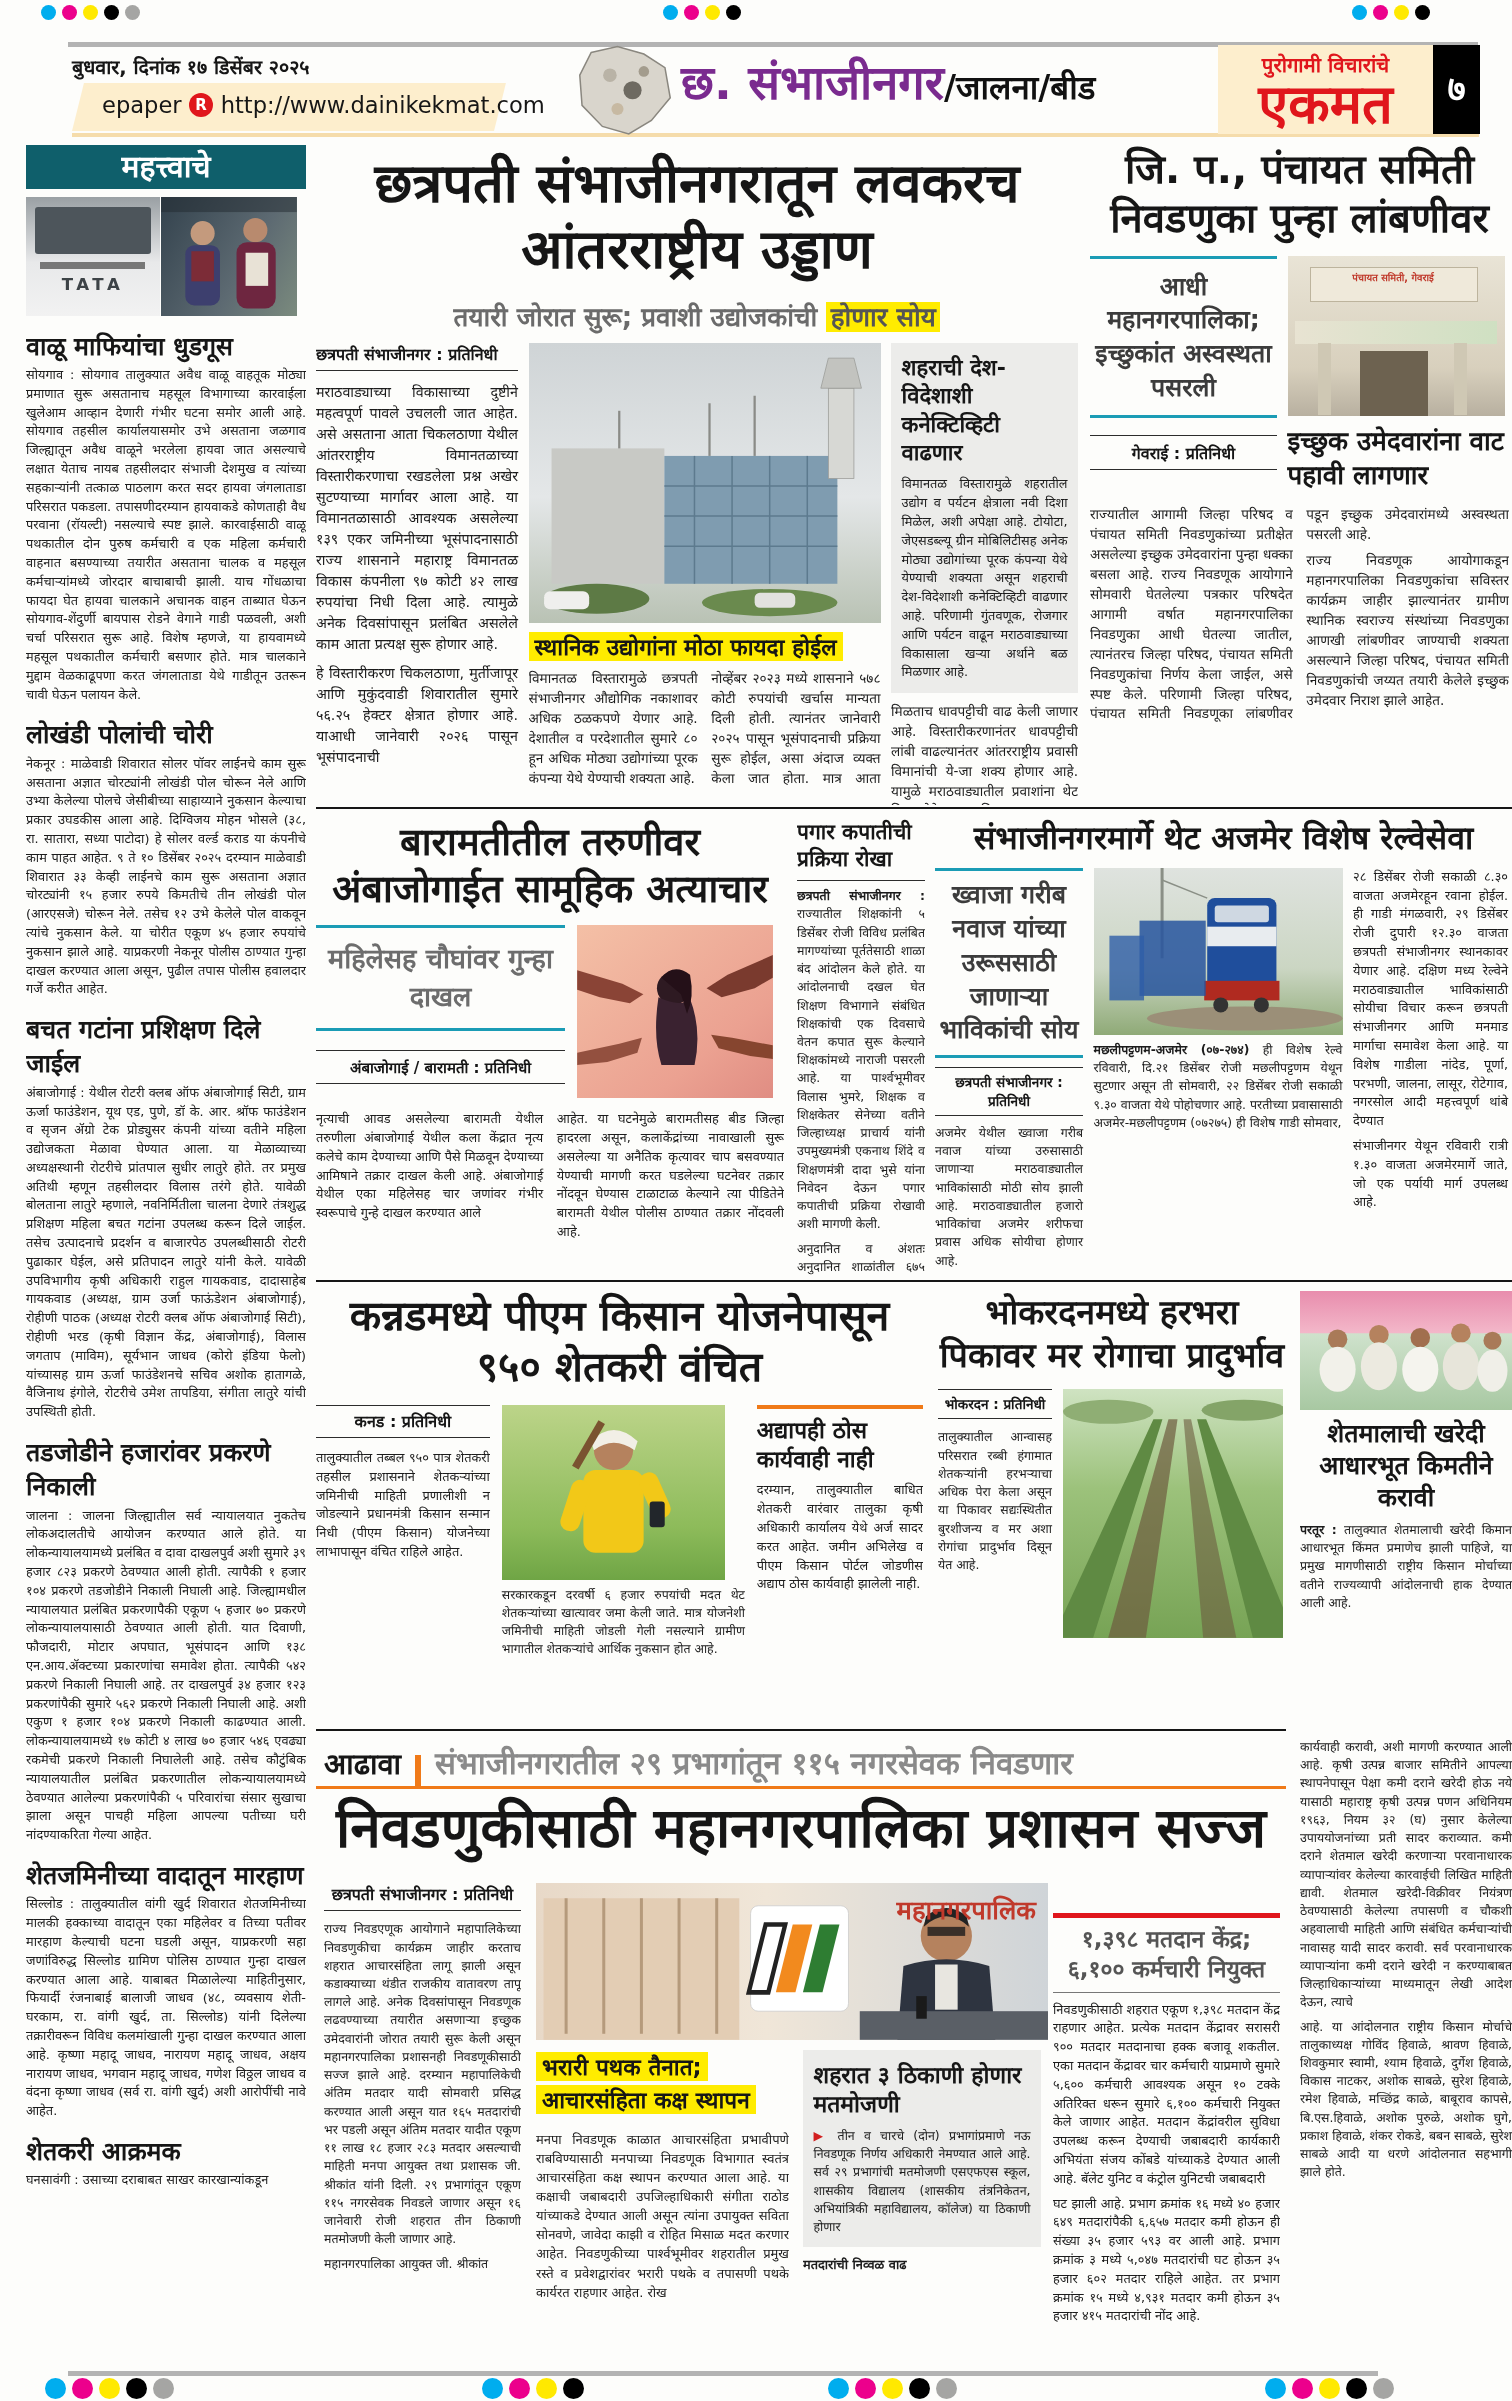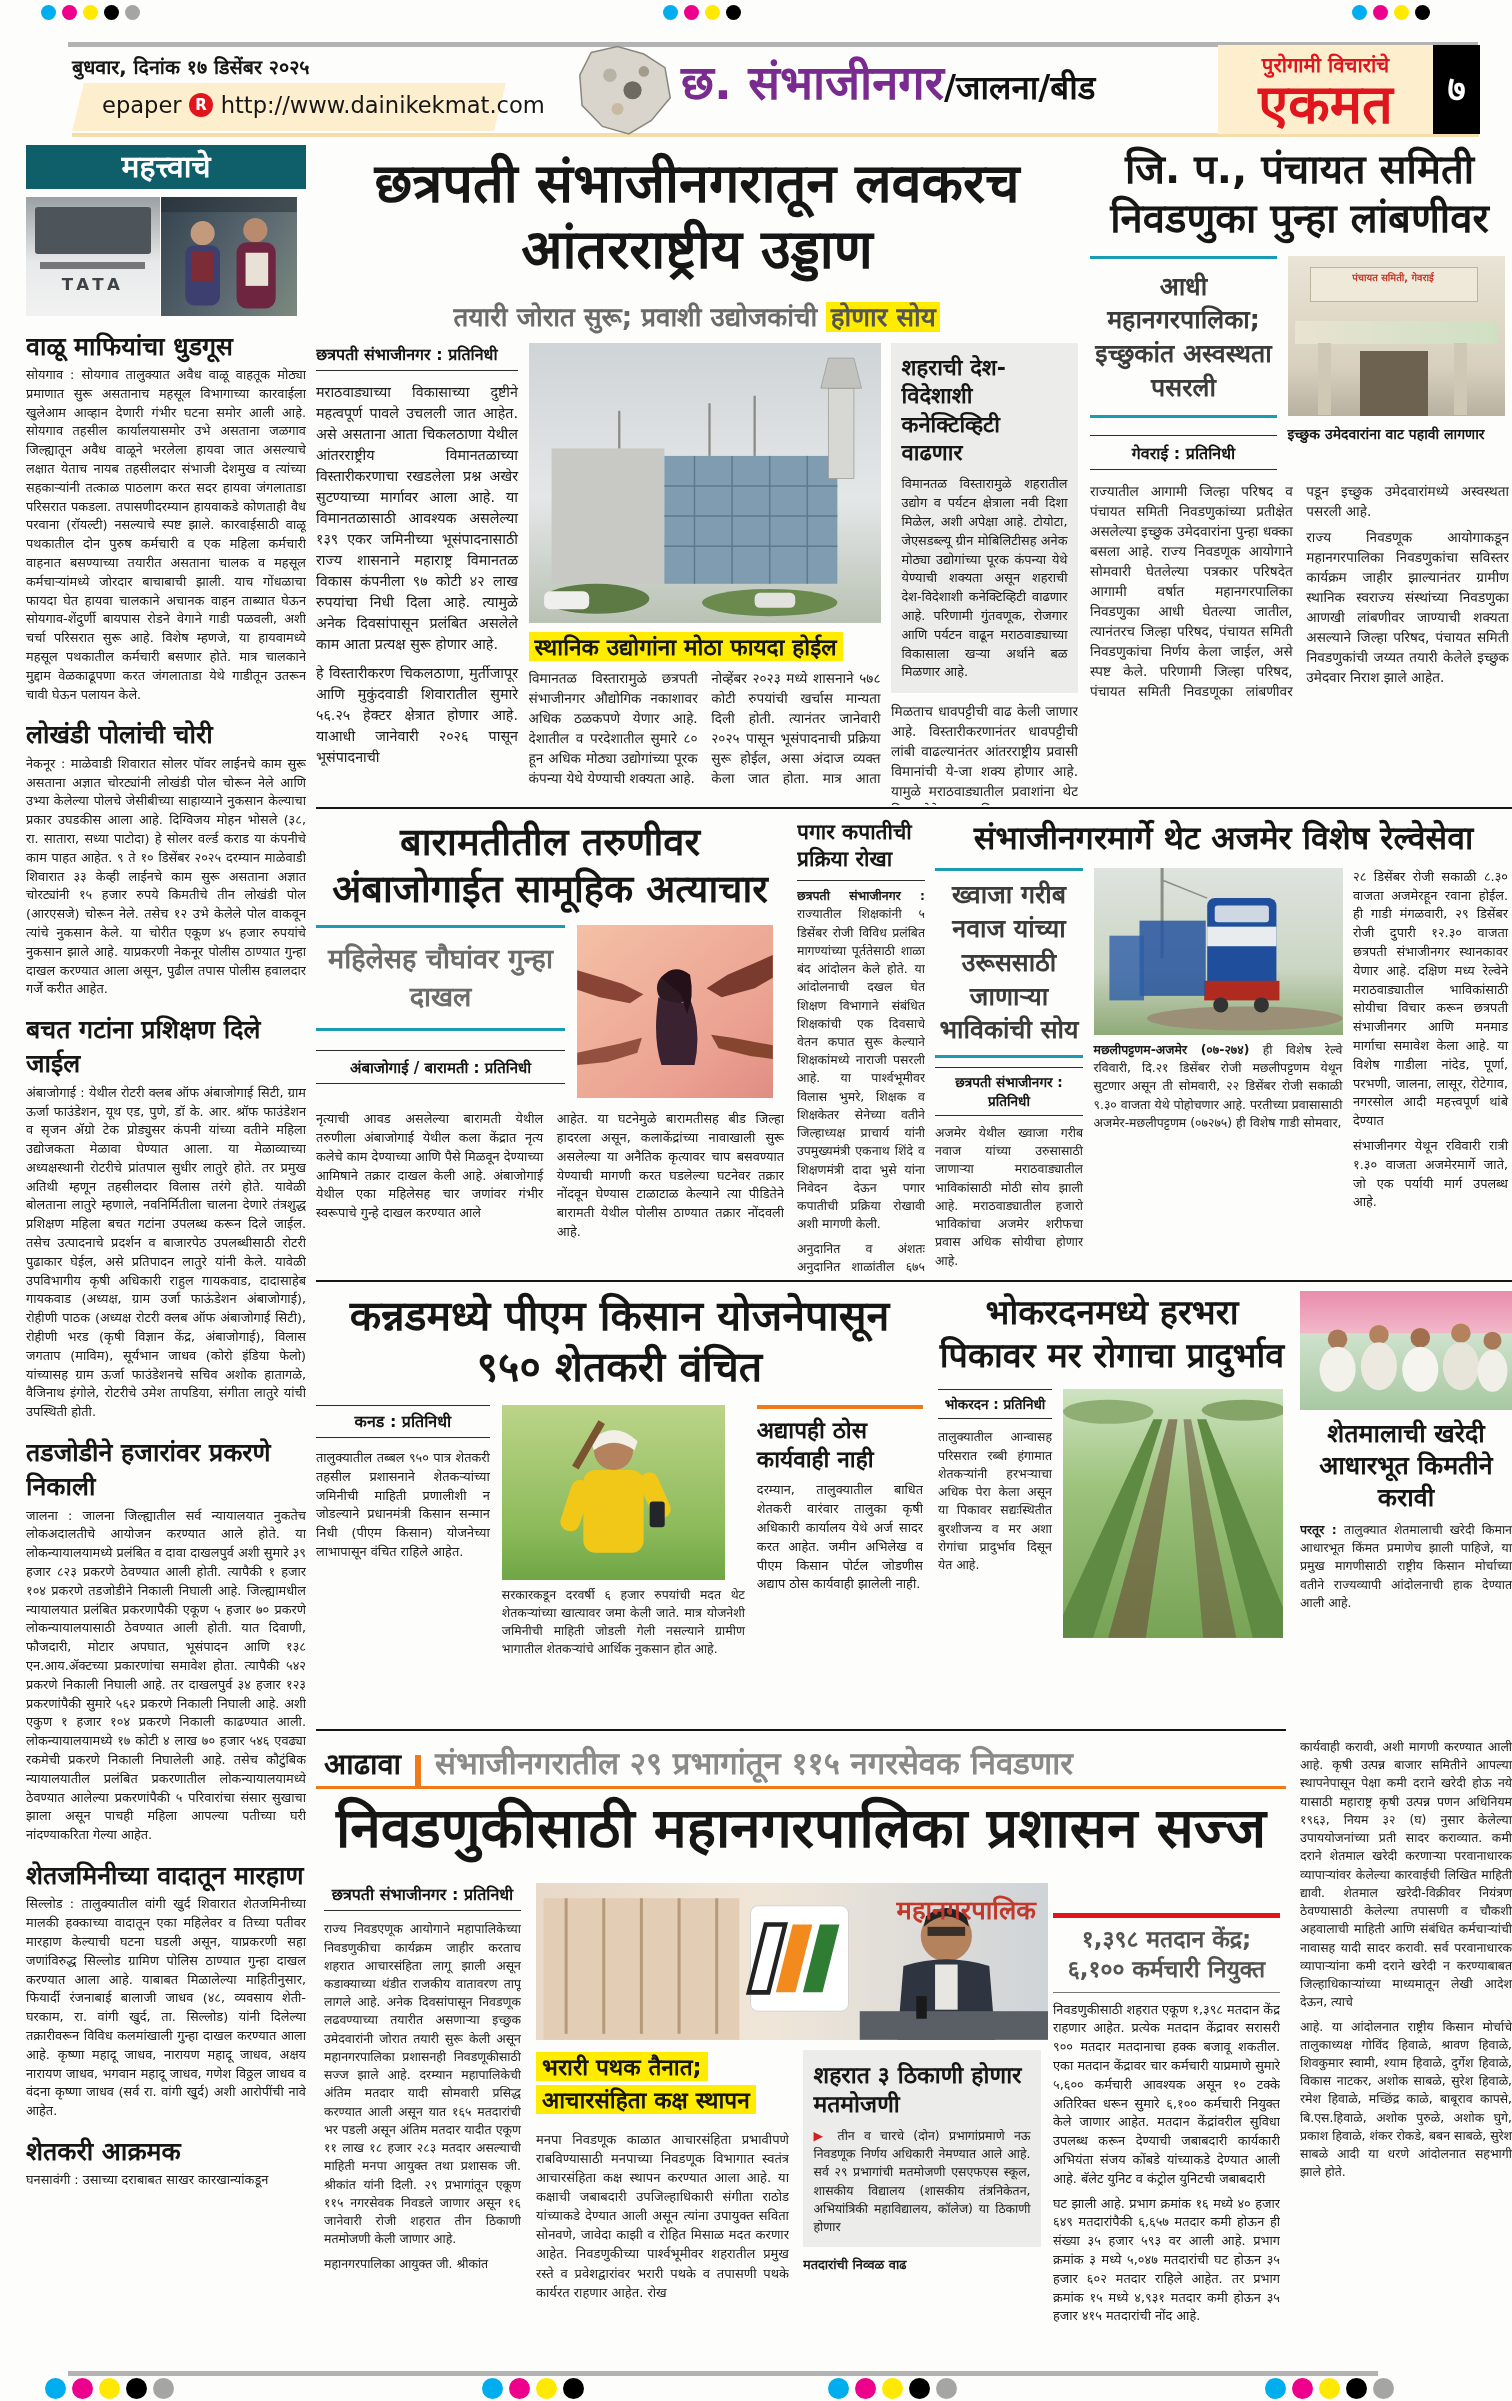--- a/index.html
+++ b/index.html
@@ -170,21 +170,21 @@
       </div>
       <div style="width:217px;">
         <div class="photo" style="width:217px;height:160px;background:linear-gradient(#e9e4d6,#d8d0bd 70%,#b8b0a0);">
           <div style="position:absolute;left:22.6px;top:10.5px;width:166px;height:33px;background:#efe9da;border:0.8px solid #bdb49d;"></div>
           <div class="ctr" style="position:absolute;left:30px;top:15px;width:151px;font-size:9.8px;color:#c0392b;font-weight:bold;">पंचायत समिती, गेवराई</div>
           <div style="position:absolute;left:7.5px;top:65px;width:202px;height:22.6px;background:linear-gradient(90deg,#e8e3d2,#cfe0c2);"></div>
           <div style="position:absolute;left:30px;top:87px;width:13.6px;height:72px;background:#cfc8b4;"></div>
           <div style="position:absolute;left:166px;top:87px;width:13.6px;height:72px;background:#cfc8b4;"></div>
           <div style="position:absolute;left:72px;top:95px;width:68px;height:65px;background:#6d6250;"></div>
         </div>
-        <p class="b" style="font-size:14px;line-height:1.3;margin-top:9px;">इच्छुक उमेदवारांना वाट पहावी लागणार</p>
+        <p class="b" style="font-size:26px;line-height:1.3;margin-top:9px;">इच्छुक उमेदवारांना वाट पहावी लागणार</p>
       </div>
     </div>
     <div class="cols2 clip" style="margin-top:12px;height:324px;">
       <p class="body-txt" style="font-size:13.6px;">राज्यातील आगामी जिल्हा परिषद व पंचायत समिती निवडणुकांच्या प्रतीक्षेत असलेल्या इच्छुक उमेदवारांना पुन्हा धक्का बसला आहे. राज्य निवडणूक आयोगाने सोमवारी घेतलेल्या पत्रकार परिषदेत आगामी वर्षात महानगरपालिका निवडणुका आधी घेतल्या जातील, त्यानंतरच जिल्हा परिषद, पंचायत समिती निवडणुकांचा निर्णय केला जाईल, असे स्पष्ट केले. परिणामी जिल्हा परिषद, पंचायत समिती निवडणूका लांबणीवर पडून इच्छुक उमेदवारांमध्ये अस्वस्थता पसरली आहे.</p>
       <p class="body-txt" style="font-size:13.6px;margin-top:6px;">राज्य निवडणूक आयोगाकडून महानगरपालिका निवडणुकांचा सविस्तर कार्यक्रम जाहीर झाल्यानंतर ग्रामीण स्थानिक स्वराज्य संस्थांच्या निवडणुका आणखी लांबणीवर जाण्याची शक्यता असल्याने जिल्हा परिषद, पंचायत समिती निवडणुकांची जय्यत तयारी केलेले इच्छुक उमेदवार निराश झाले आहेत.</p>
     </div>
   </div>
 
   <div class="abs secrule" style="left:316px;top:807px;width:1196px;"></div>
 

